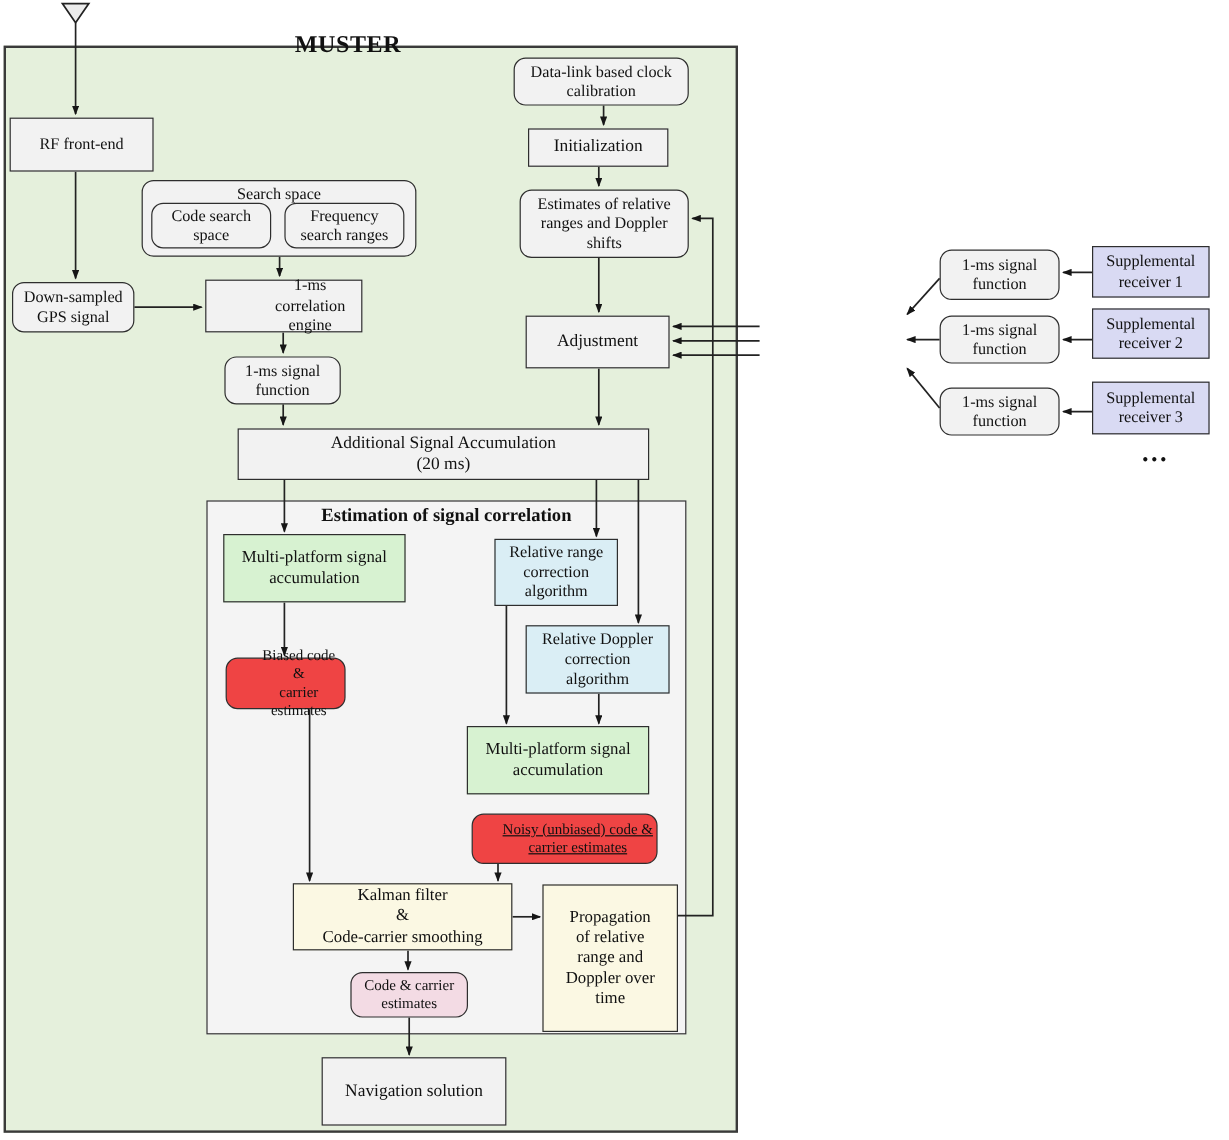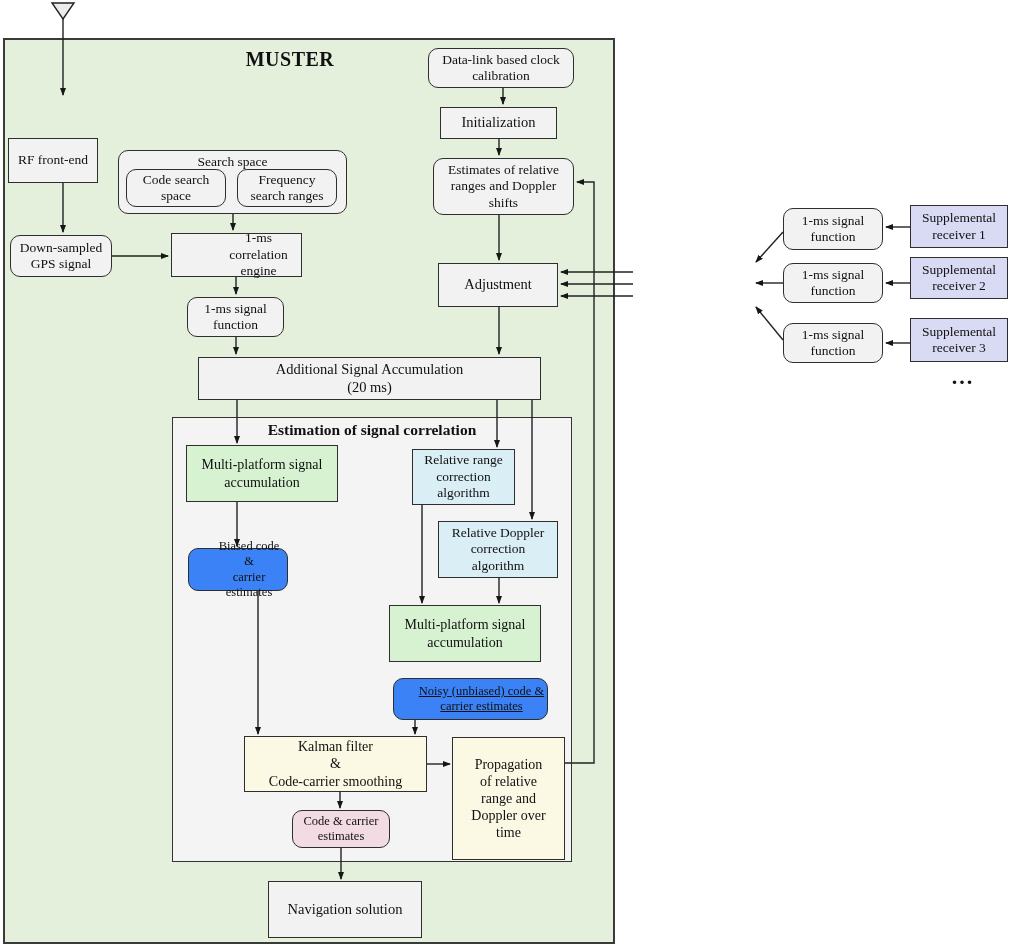--- a/index.html
+++ b/index.html
@@ -5,21 +5,21 @@
   html,body{margin:0;padding:0;background:#ffffff;}
   .stage{
     position:relative;width:1024px;height:950px;background:#ffffff;overflow:hidden;
     font-family:"Liberation Serif","DejaVu Serif",serif;color:#111;
   }
   .muster{
     position:absolute;left:3px;top:38px;width:612px;height:906px;
     background:var(--muster-bg,#e5f0dc);border:2px solid #3a3a3a;box-sizing:border-box;
   }
   .muster-title{
-    position:absolute;left:195px;top:48px;width:190px;text-align:center;
+    position:absolute;left:195px;top:26px;width:190px;text-align:center;
     font-weight:bold;font-size:20px;letter-spacing:.5px;
   }
   .est{
     position:absolute;left:172px;top:417px;width:400px;height:445px;
     background:var(--container-fill,#f4f4f4);border:1.5px solid #333;box-sizing:border-box;
   }
   .est-title{
     position:absolute;left:172px;top:421px;width:400px;text-align:center;
     font-weight:bold;font-size:15.5px;
   }
@@ -28,35 +28,35 @@
     background:var(--box-fill,#f2f2f2);
     display:flex;align-items:center;justify-content:center;text-align:center;
     white-space:pre-line;font-size:13.5px;line-height:1.22;padding:2px;
   }
   .rounded{border-radius:10px;}
   .green{background:var(--green-fill,#d7f2d1);}
   .blue{background:var(--blue-fill,#daeef5);}
   .yellow{background:var(--yellow-fill,#fbf8e3);}
   .pink{background:var(--pink-fill,#f3dbe4);}
   .lav{background:var(--lavender-fill,#d9daf3);}
-  .whitebg{background:#3b82f6;padding-left:24px;}
+  .whitebg{background:#ef4444;padding-left:24px;}
   .group-title{position:absolute;top:3px;left:0;width:100%;text-align:center;font-size:13.5px;}
   .n-search{align-items:flex-start;}
   .ellipsis{
     position:absolute;left:940px;top:364px;width:46px;height:26px;
     font-weight:bold;font-size:22px;letter-spacing:2px;text-align:center;
   }
   svg.connectors{position:absolute;left:0;top:0;pointer-events:none;}
   
   .muster,.est,.est-title{z-index:1;}
   svg.connectors{z-index:2;}
   .nd,.muster-title,.ellipsis{z-index:3;}
 
   
-  .n-rf        {left:8px;   top:98px;  width:90px;  height:45px;margin-top:40px;}
+  .n-rf        {left:8px;   top:98px;  width:120px;  height:45px;}
   .n-search    {left:118px; top:150px; width:229px; height:64px;}
   .n-code      {left:126px; top:169px; width:100px; height:38px;}
   .n-freq      {left:237px; top:169px; width:100px; height:38px;}
   .n-down      {left:10px;  top:235px; width:102px; height:42px;}
   .n-corr      {left:171px; top:233px; width:131px; height:44px;padding-left:46px;}
   .n-sigf      {left:187px; top:297px; width:97px;  height:40px;}
   .n-clock     {left:428px; top:48px;  width:146px; height:40px;}
   .n-init      {left:440px; top:107px; width:117px; height:32px;font-size:14.5px;}
   .n-estim     {left:433px; top:158px; width:141px; height:57px;}
   .n-adj       {left:438px; top:263px; width:120px; height:44px;font-size:14.5px;}

